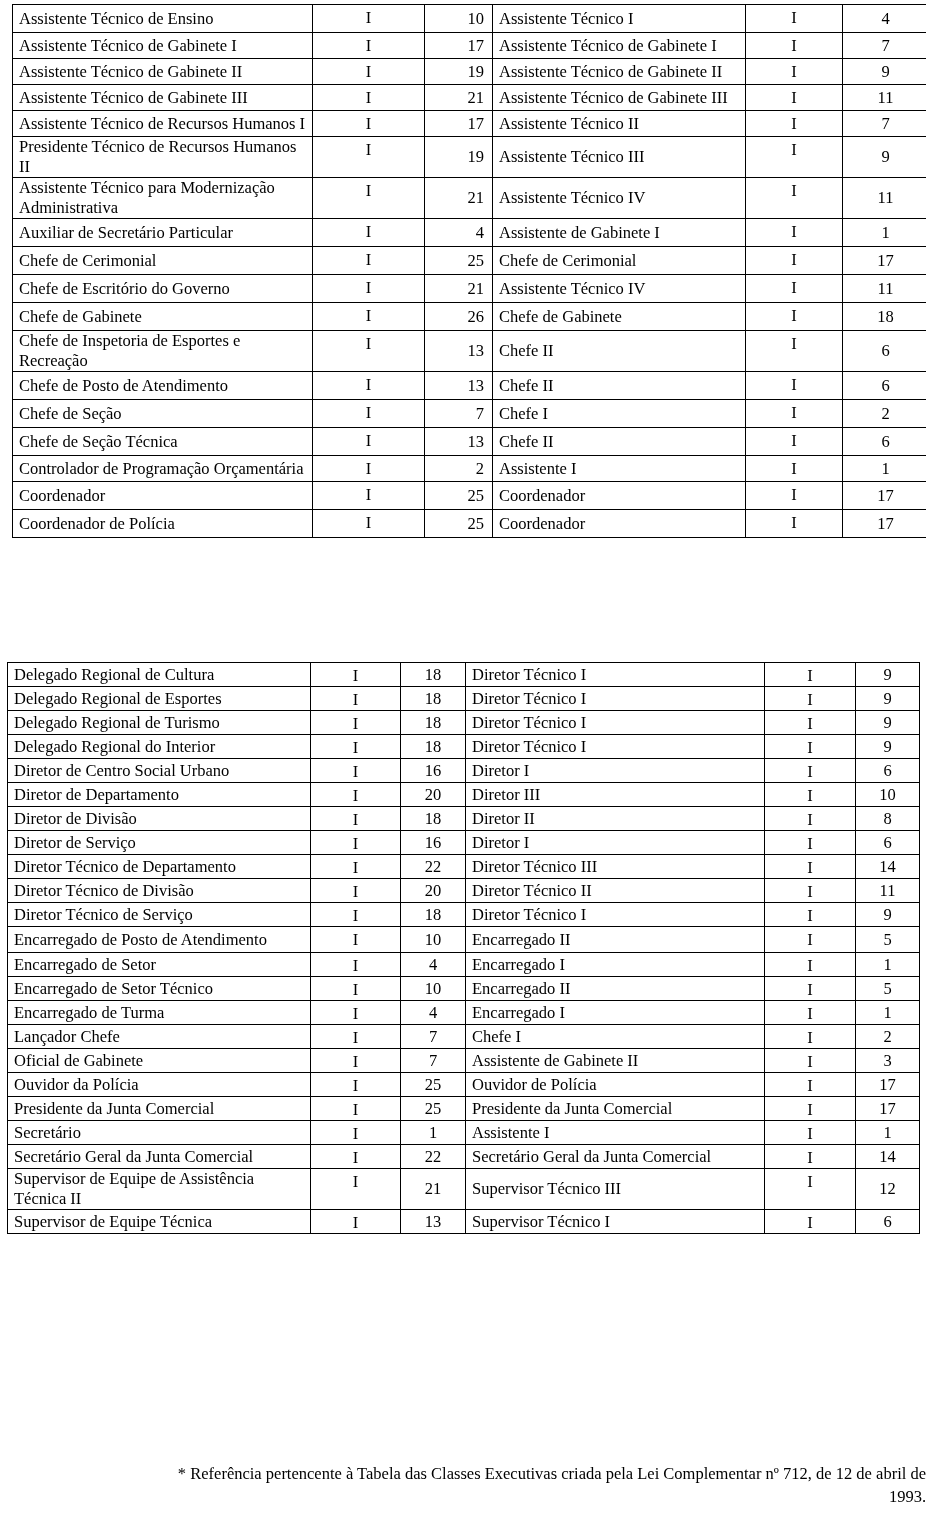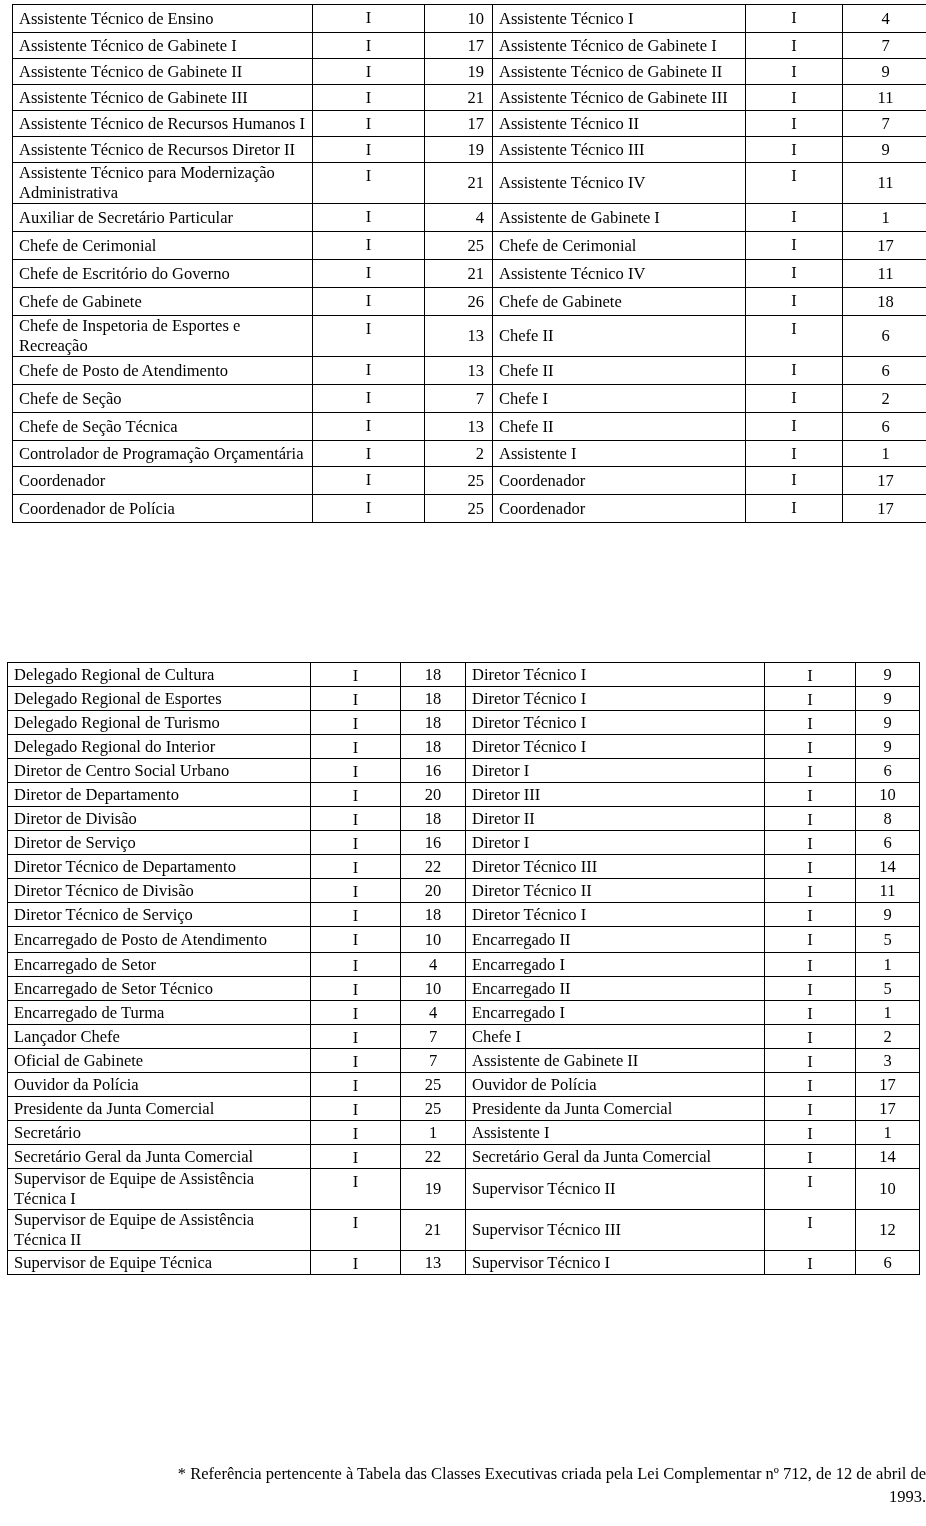--- a/index.html
+++ b/index.html
@@ -68,21 +68,21 @@
       </tr>
       <tr class="tall">
         <td class="name">Assistente Técnico de Recursos Humanos I</td>
         <td class="cls">I</td>
         <td class="ref r1">17</td>
         <td class="name">Assistente Técnico II</td>
         <td class="cls">I</td>
         <td class="ref">7</td>
       </tr>
       <tr class="tall">
-        <td class="name">Assistente Técnico de Recursos Diretor II</td>
+        <td class="name">Presidente Técnico de Recursos Humanos II</td>
         <td class="cls">I</td>
         <td class="ref r1">19</td>
         <td class="name">Assistente Técnico III</td>
         <td class="cls">I</td>
         <td class="ref">9</td>
       </tr>
       <tr class="tall">
         <td class="name">Assistente Técnico para Modernização Administrativa</td>
         <td class="cls">I</td>
         <td class="ref r1">21</td>
@@ -353,28 +353,20 @@
       </tr>
       <tr>
         <td class="name">Secretário Geral da Junta Comercial</td>
         <td class="cls">I</td>
         <td class="ref ">22</td>
         <td class="name">Secretário Geral da Junta Comercial</td>
         <td class="cls">I</td>
         <td class="ref">14</td>
       </tr>
       <tr class="tall">
-        <td class="name">Supervisor de Equipe de Assistência Técnica I</td>
-        <td class="cls">I</td>
-        <td class="ref ">19</td>
-        <td class="name">Supervisor Técnico II</td>
-        <td class="cls">I</td>
-        <td class="ref">10</td>
-      </tr>
-      <tr class="tall">
         <td class="name">Supervisor de Equipe de Assistência Técnica II</td>
         <td class="cls">I</td>
         <td class="ref ">21</td>
         <td class="name">Supervisor Técnico III</td>
         <td class="cls">I</td>
         <td class="ref">12</td>
       </tr>
       <tr>
         <td class="name">Supervisor de Equipe Técnica</td>
         <td class="cls">I</td>

